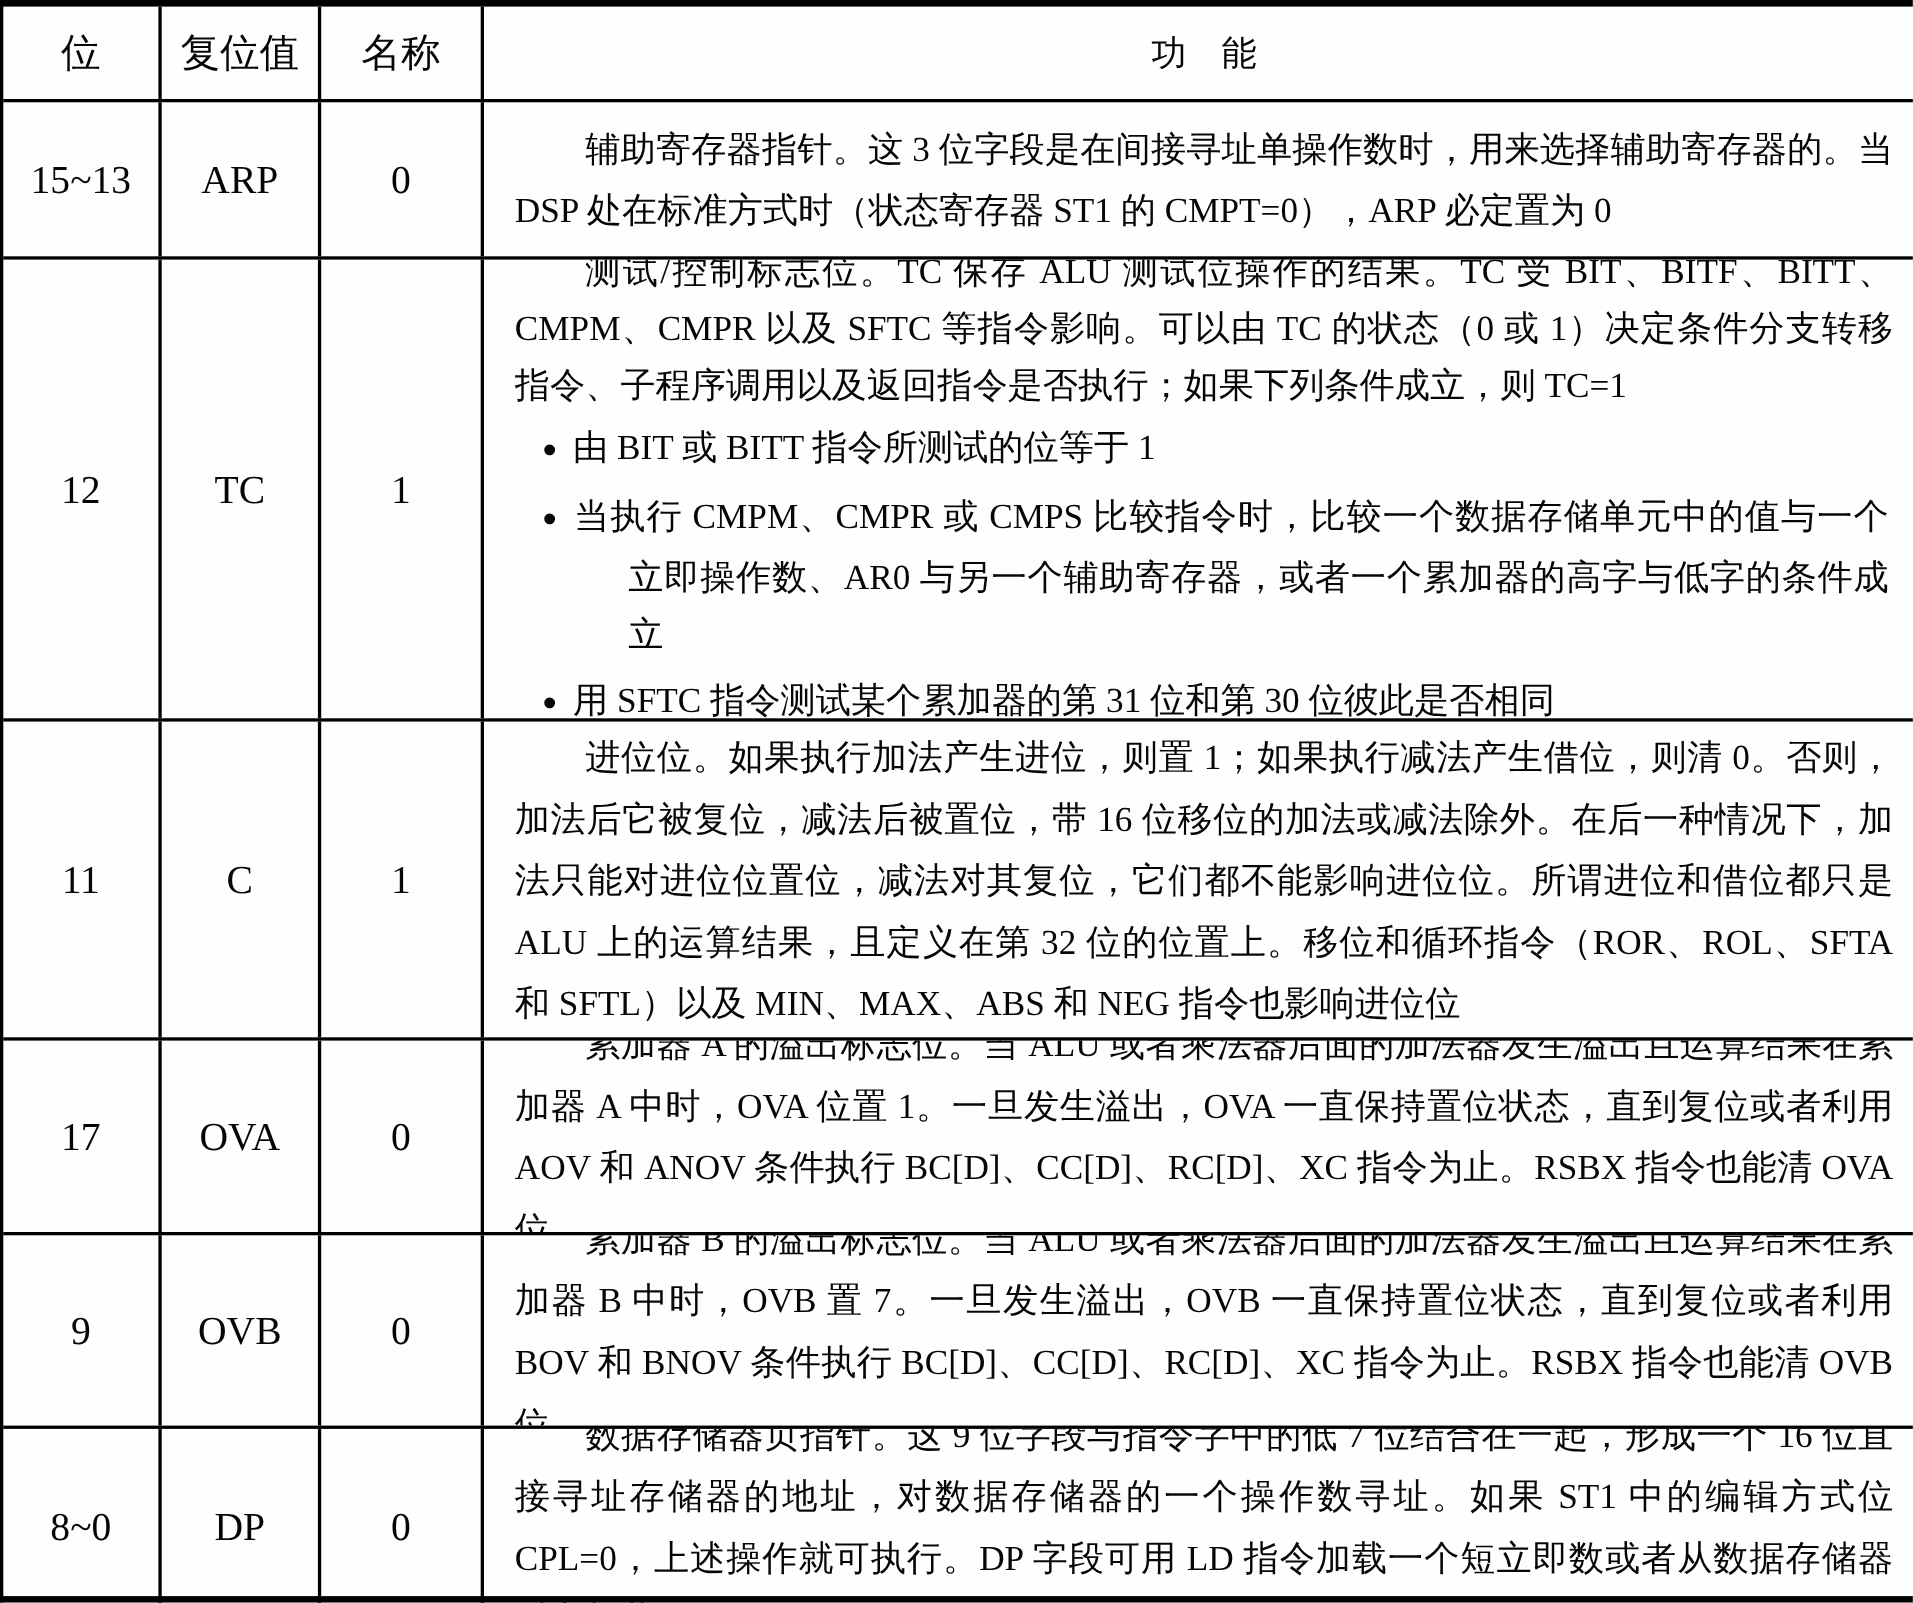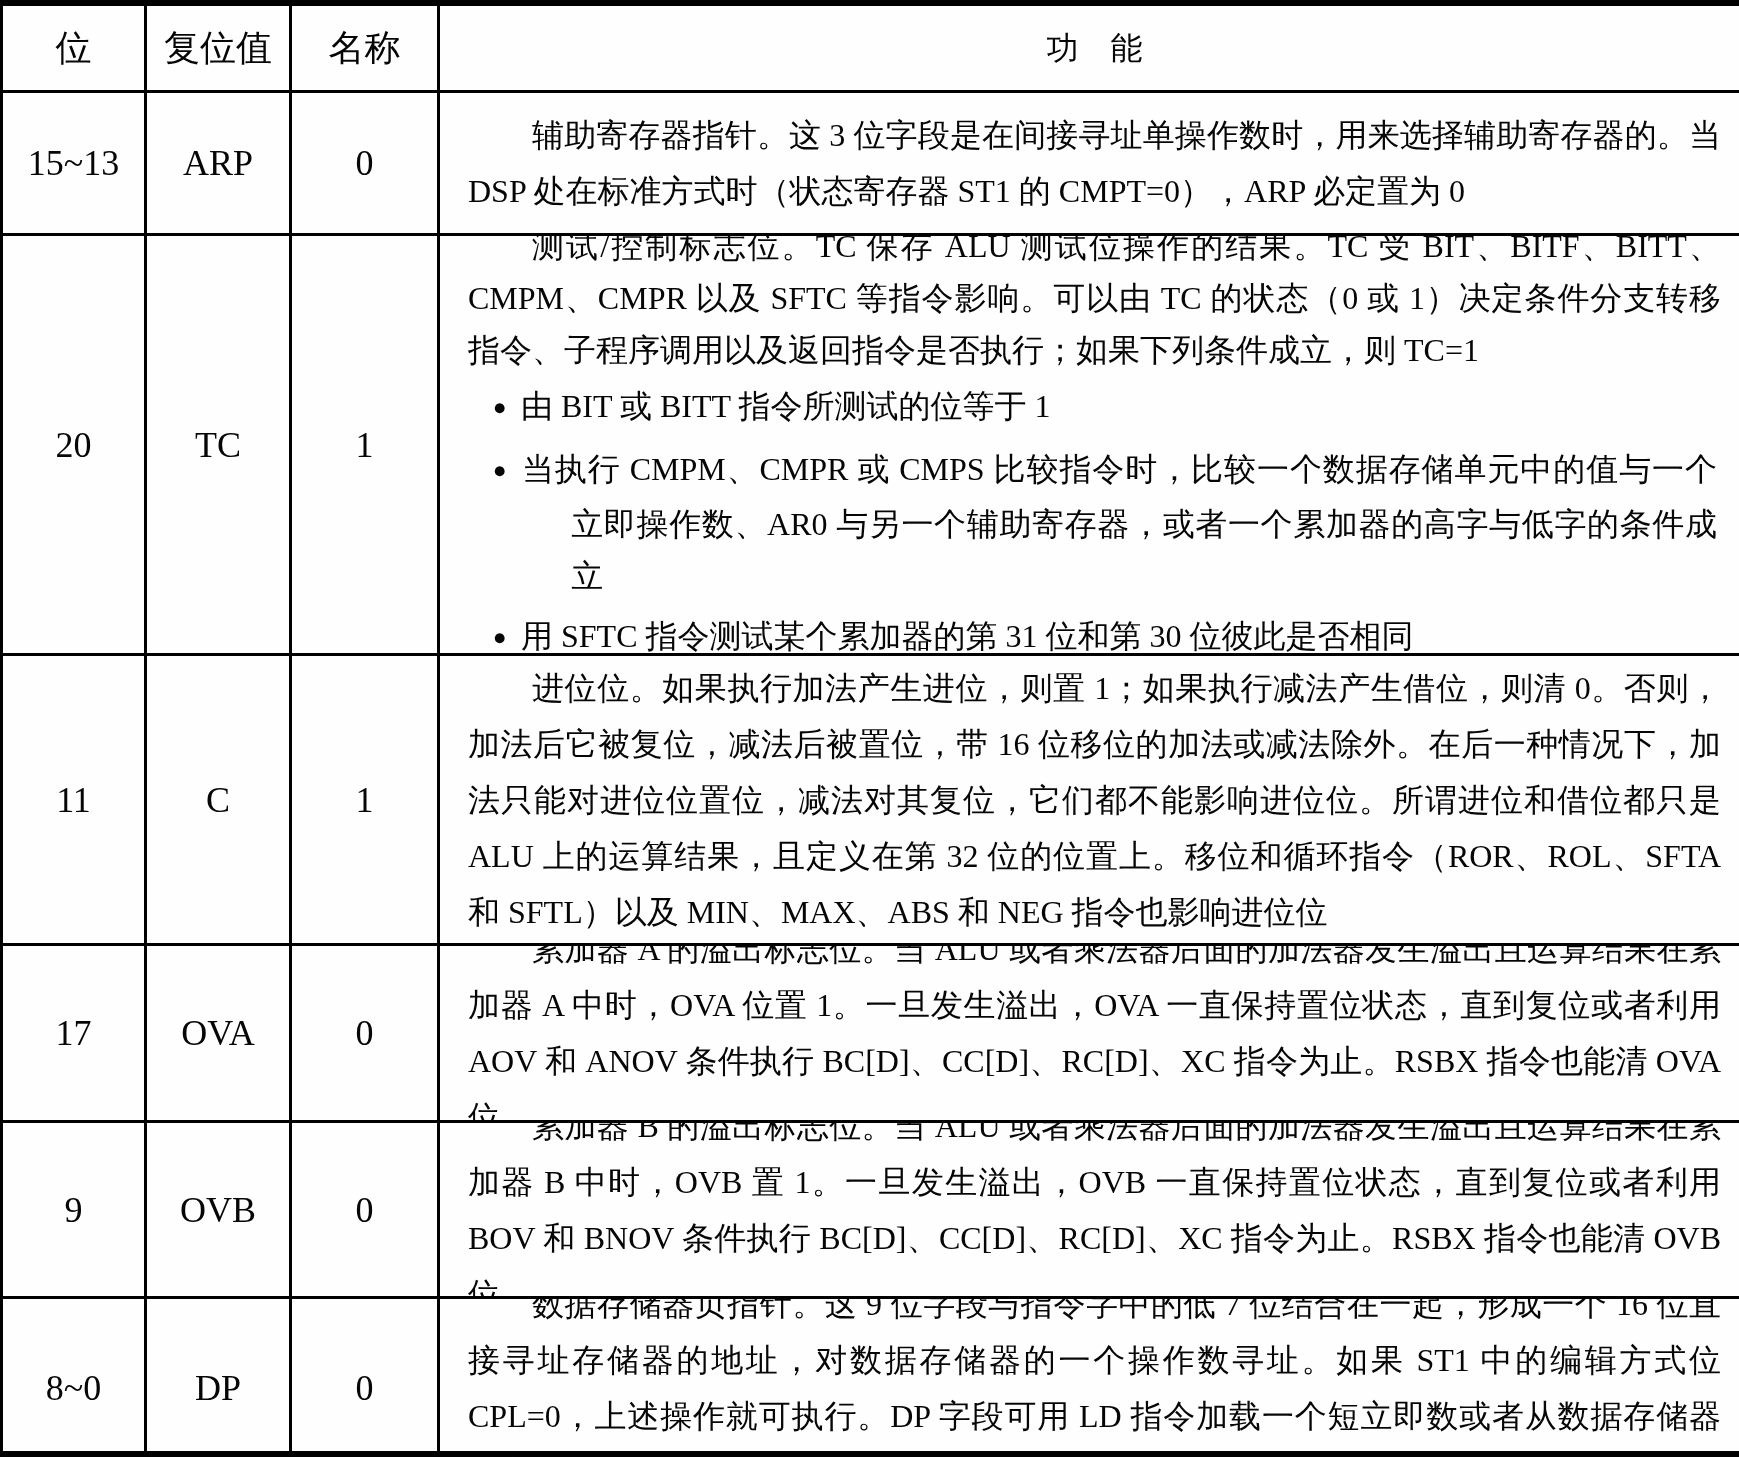--- a/index.html
+++ b/index.html
@@ -98,21 +98,21 @@
     <div class="row r-arp">
       <div class="cell">15~13</div>
       <div class="cell">ARP</div>
       <div class="cell">0</div>
       <div class="cell func">
         <p class="para">辅助寄存器指针。这 3 位字段是在间接寻址单操作数时，用来选择辅助寄存器的。当 DSP 处在标准方式时（状态寄存器 ST1 的 CMPT=0），ARP 必定置为 0</p>
       </div>
     </div>
 
     <div class="row r-tc">
-      <div class="cell">20</div>
+      <div class="cell">12</div>
       <div class="cell">TC</div>
       <div class="cell">1</div>
       <div class="cell func">
         <p class="para">测试/控制标志位。TC 保存 ALU 测试位操作的结果。TC 受 BIT、BITF、BITT、CMPM、CMPR 以及 SFTC 等指令影响。可以由 TC 的状态（0 或 1）决定条件分支转移指令、子程序调用以及返回指令是否执行；如果下列条件成立，则 TC=1</p>
         <div class="bullet"><span class="dot">●</span><span>由 BIT 或 BITT 指令所测试的位等于 1</span></div>
         <div class="bullet"><span class="dot">●</span><span>当执行 CMPM、CMPR 或 CMPS 比较指令时，比较一个数据存储单元中的值与一个立即操作数、AR0 与另一个辅助寄存器，或者一个累加器的高字与低字的条件成立</span></div>
         <div class="bullet"><span class="dot">●</span><span>用 SFTC 指令测试某个累加器的第 31 位和第 30 位彼此是否相同</span></div>
       </div>
     </div>
 
@@ -132,21 +132,21 @@
       <div class="cell func">
         <p class="para">累加器 A 的溢出标志位。当 ALU 或者乘法器后面的加法器发生溢出且运算结果在累加器 A 中时，OVA 位置 1。一旦发生溢出，OVA 一直保持置位状态，直到复位或者利用 AOV 和 ANOV 条件执行 BC[D]、CC[D]、RC[D]、XC 指令为止。RSBX 指令也能清 OVA 位</p>
       </div>
     </div>
 
     <div class="row r-ovb">
       <div class="cell">9</div>
       <div class="cell">OVB</div>
       <div class="cell">0</div>
       <div class="cell func">
-        <p class="para">累加器 B 的溢出标志位。当 ALU 或者乘法器后面的加法器发生溢出且运算结果在累加器 B 中时，OVB 置 1。一旦发生溢出，OVB 一直保持置位状态，直到复位或者利用 BOV 和 BNOV 条件执行 BC[D]、CC[D]、RC[D]、XC 指令为止。RSBX 指令也能清 OVB 位</p>
+        <p class="para">累加器 B 的溢出标志位。当 ALU 或者乘法器后面的加法器发生溢出且运算结果在累加器 B 中时，OVB 置 7。一旦发生溢出，OVB 一直保持置位状态，直到复位或者利用 BOV 和 BNOV 条件执行 BC[D]、CC[D]、RC[D]、XC 指令为止。RSBX 指令也能清 OVB 位</p>
       </div>
     </div>
 
     <div class="row r-dp">
       <div class="cell">8~0</div>
       <div class="cell">DP</div>
       <div class="cell">0</div>
       <div class="cell func">
         <p class="para">数据存储器页指针。这 9 位字段与指令字中的低 7 位结合在一起，形成一个 16 位直接寻址存储器的地址，对数据存储器的一个操作数寻址。如果 ST1 中的编辑方式位 CPL=0，上述操作就可执行。DP 字段可用 LD 指令加载一个短立即数或者从数据存储器对它加载</p>
       </div>

